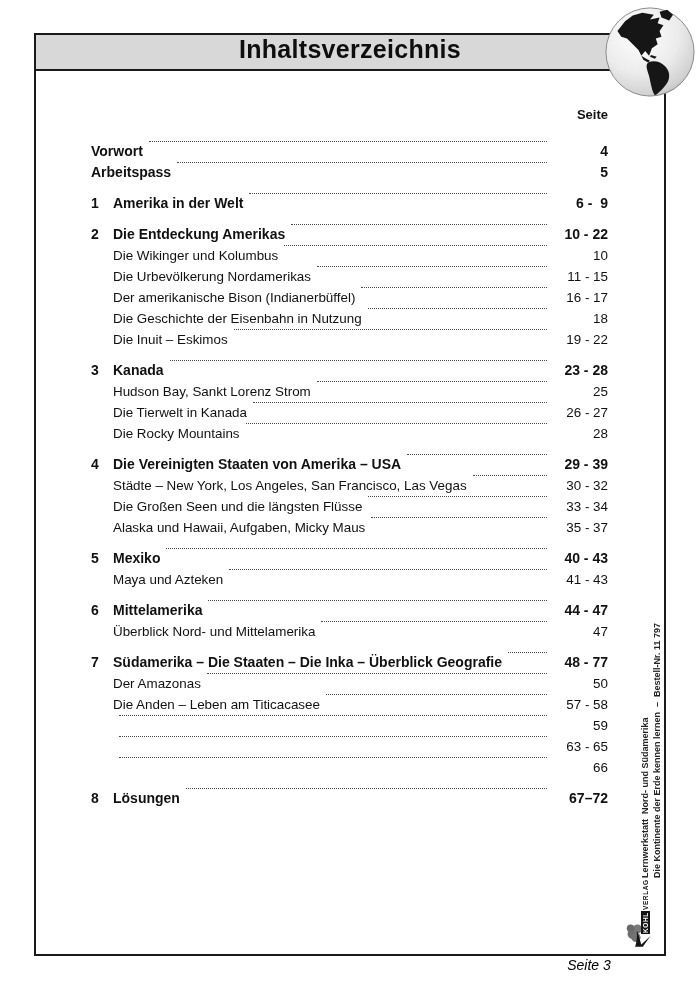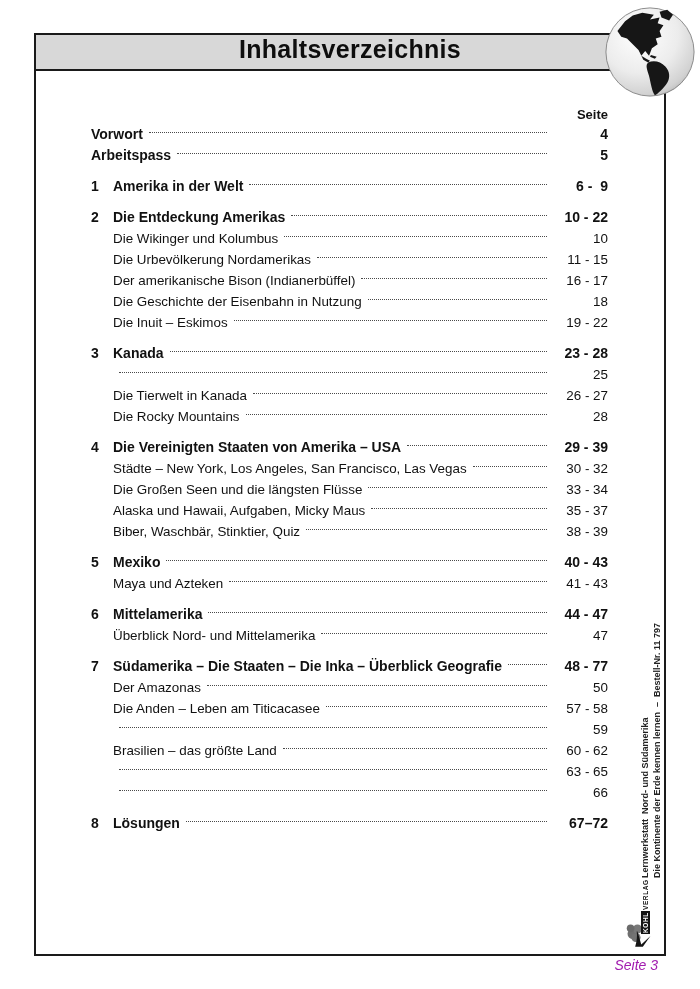--- a/index.html
+++ b/index.html
@@ -15,22 +15,22 @@
   .titlebar{position:absolute;left:34px;top:33px;width:632px;height:38px;
             background:#d8d8d8;border:2px solid #1a1a1a;box-sizing:border-box;
             display:flex;align-items:flex-start;justify-content:center;z-index:2;}
   .titlebar span{font-weight:bold;font-size:25px;letter-spacing:0.3px;color:#0e0e0e;}
 
   
   .globe{position:absolute;left:604px;top:6px;width:92px;height:92px;z-index:5;}
 
   
   .content{position:absolute;left:91px;top:106px;width:517px;z-index:3;}
-  .seite{ text-align:right;font-weight:bold;font-size:13px;line-height:18px;}
-  .row{display:flex;align-items:center;height:21px;line-height:21px;font-size:13.4px;white-space:nowrap;}
+  .seite{ text-align:right;font-weight:bold;font-size:13px;line-height:18px;margin-bottom:17px;}
+  .row{display:flex;align-items:flex-start;height:21px;line-height:21px;font-size:13.4px;white-space:nowrap;}
   .row.gap{margin-top:10px;}
   .row.bold{font-weight:bold;font-size:14px;}
   .row .num{flex:none;width:22px;}
   .row.flush .num{width:0;}
   .row .title{flex:none;}
   .row .leader{flex:1;min-width:8px;border-bottom:1.5px dotted #4a4a4a;margin:0 7px 5px 6px;}
   .row .pages{flex:none;width:54px;text-align:right;}
 
   
   .side-text{position:absolute;left:639px;top:620px;height:258px;z-index:3;
@@ -40,22 +40,22 @@
   
   .kohl{position:absolute;left:626px;top:876px;width:38px;height:78px;z-index:3;}
   .kohl-text{position:absolute;left:16px;top:0;height:58px;
              writing-mode:vertical-rl;transform:rotate(180deg);
              font-size:6.5px;font-weight:bold;letter-spacing:0.6px;white-space:nowrap;}
   .kohl-text .k1{background:#141414;color:#fff;padding:1px 1px;}
   .kohl-text .k2{color:#141414;padding:1px 0;}
   .kohl svg{position:absolute;left:0;top:46px;width:26px;height:28px;}
 
   
-  .footer-page{position:absolute;left:520px;top:957px;width:138px;text-align:right;
-               font-size:14px;font-style:italic;color:#a21caf;z-index:3;}
+  .footer-page{position:absolute;left:520px;top:957px;width:138px;text-align:center;
+               font-size:14px;font-style:italic;color:#000000;z-index:3;}
 </style>
 </head>
 <body>
 
 <div class="canvas">
 
   <div class="pagebox"></div>
 
   <div class="titlebar">
     <span>Inhaltsverzeichnis</span>
@@ -142,20 +142,21 @@
     <span class="pages">19 - 22</span>
   </div>
         <div class="row bold gap">
     <span class="num">3</span>
     <span class="title">Kanada</span>
     <span class="leader"></span>
     <span class="pages">23 - 28</span>
   </div>
         <div class="row">
     <span class="num"></span>
+    <span class="title">Hudson Bay, Sankt Lorenz Strom</span>
     <span class="leader"></span>
     <span class="pages">25</span>
   </div>
         <div class="row">
     <span class="num"></span>
     <span class="title">Die Tierwelt in Kanada</span>
     <span class="leader"></span>
     <span class="pages">26 - 27</span>
   </div>
         <div class="row">
@@ -181,26 +182,20 @@
     <span class="title">Die Großen Seen und die längsten Flüsse</span>
     <span class="leader"></span>
     <span class="pages">33 - 34</span>
   </div>
         <div class="row">
     <span class="num"></span>
     <span class="title">Alaska und Hawaii, Aufgaben, Micky Maus</span>
     <span class="leader"></span>
     <span class="pages">35 - 37</span>
   </div>
-        <div class="row">
-    <span class="num"></span>
-    <span class="title">Biber, Waschbär, Stinktier, Quiz</span>
-    <span class="leader"></span>
-    <span class="pages">38 - 39</span>
-  </div>
         <div class="row bold gap">
     <span class="num">5</span>
     <span class="title">Mexiko</span>
     <span class="leader"></span>
     <span class="pages">40 - 43</span>
   </div>
         <div class="row">
     <span class="num"></span>
     <span class="title">Maya und Azteken</span>
     <span class="leader"></span>
@@ -233,26 +228,20 @@
         <div class="row">
     <span class="num"></span>
     <span class="title">Die Anden – Leben am Titicacasee</span>
     <span class="leader"></span>
     <span class="pages">57 - 58</span>
   </div>
         <div class="row">
     <span class="num"></span>
     <span class="leader"></span>
     <span class="pages">59</span>
-  </div>
-        <div class="row">
-    <span class="num"></span>
-    <span class="title">Brasilien – das größte Land</span>
-    <span class="leader"></span>
-    <span class="pages">60 - 62</span>
   </div>
         <div class="row">
     <span class="num"></span>
     <span class="leader"></span>
     <span class="pages">63 - 65</span>
   </div>
         <div class="row">
     <span class="num"></span>
     <span class="leader"></span>
     <span class="pages">66</span>

